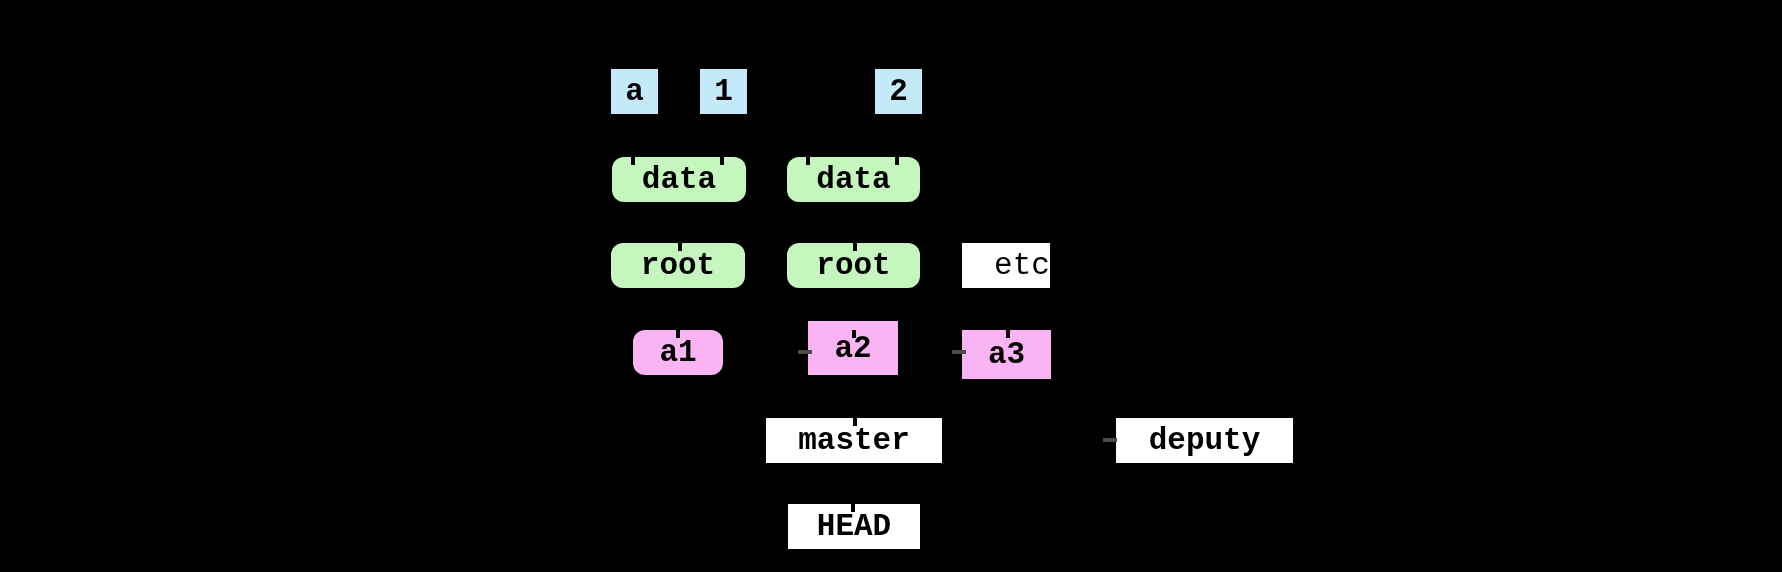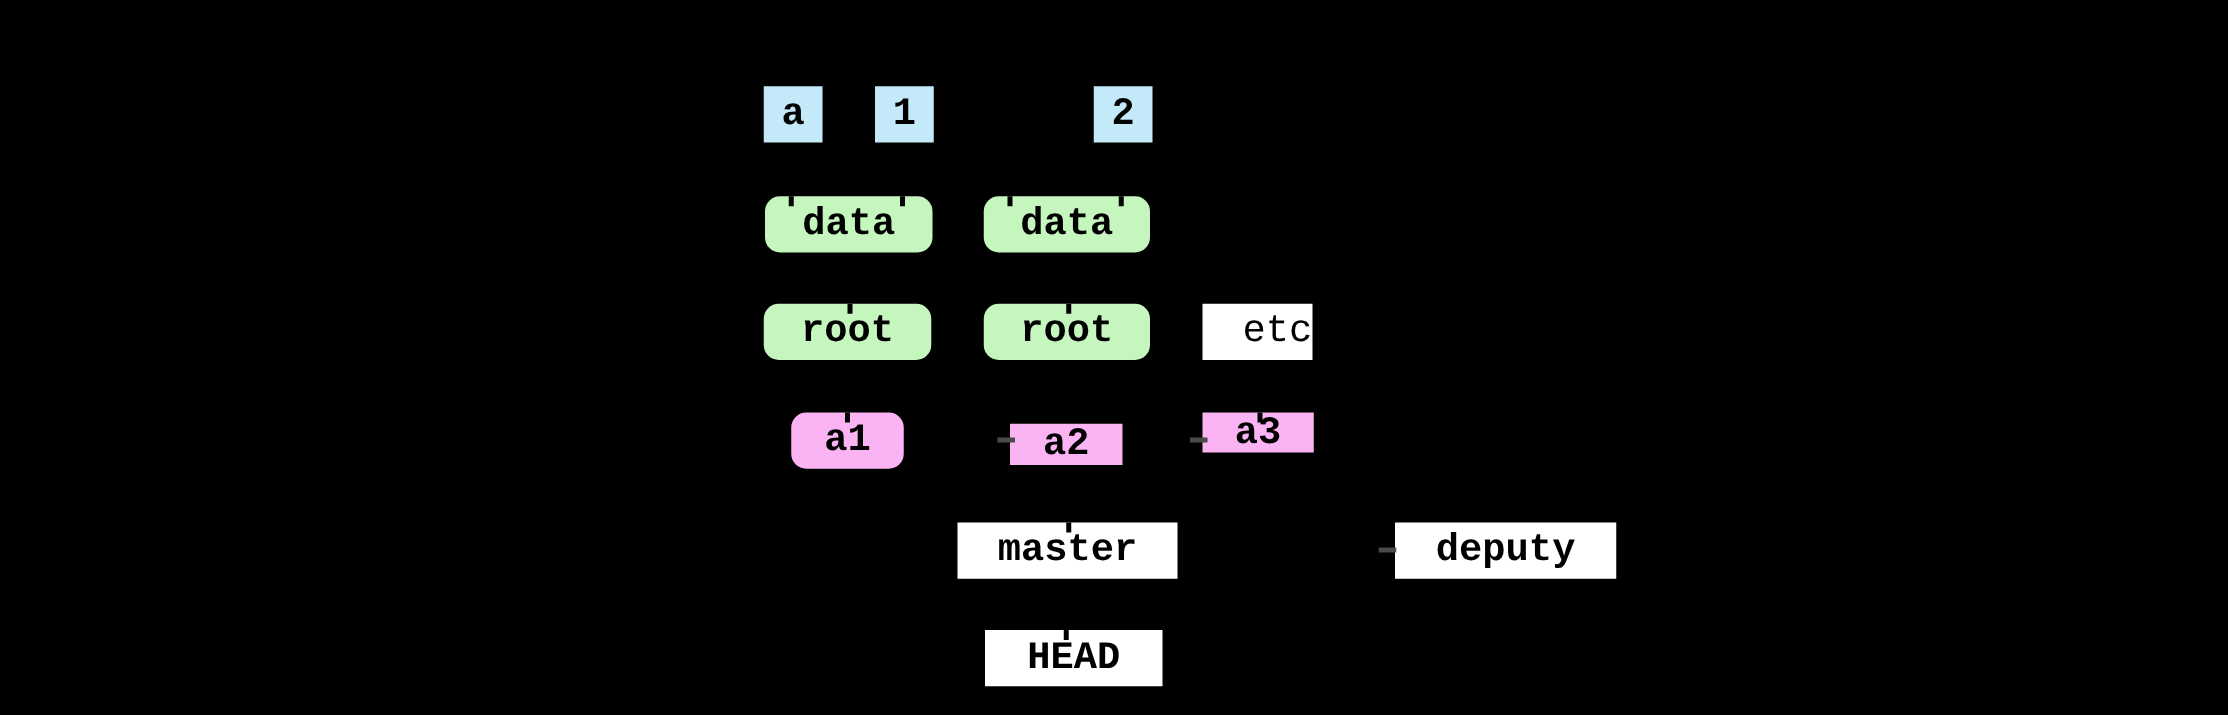--- a/index.html
+++ b/index.html
@@ -59,27 +59,27 @@
   <div class="node blue" style="left:875px; top:69px;  width:47px;  height:45px;">2</div>
 
   <div class="node green" style="left:612px; top:157px; width:134px; height:45px;">data</div>
   <div class="node green" style="left:787px; top:157px; width:133px; height:45px;">data</div>
 
   <div class="node green" style="left:611px; top:243px; width:134px; height:45px;">root</div>
   <div class="node green" style="left:787px; top:243px; width:133px; height:45px;">root</div>
   <div class="node white regular" style="left:962px; top:243px; width:88px; height:45px;padding-left:32px;">etc</div>
 
   <div class="node pink" style="left:633px; top:330px; width:90px; height:45px;border-radius:12px;">a1</div>
-  <div class="node pink" style="left:808px; top:339px; width:90px; height:33px;">a2</div>
-  <div class="node pink" style="left:962px; top:330px; width:89px; height:32px;">a3</div>
+  <div class="node pink" style="left:808px; top:321px; width:90px; height:54px;">a2</div>
+  <div class="node pink" style="left:962px; top:330px; width:89px; height:49px;">a3</div>
 
   <div class="node white" style="left:766px; top:418px; width:176px; height:45px;">master</div>
   <div class="node white" style="left:1116px; top:418px; width:177px; height:45px;">deputy</div>
 
-  <div class="node white" style="left:788px; top:504px; width:142px; height:45px;">HEAD</div>
+  <div class="node white" style="left:788px; top:504px; width:132px; height:45px;">HEAD</div>
 
   <div class="tick" style="left:631px;  top:157px;"></div>
   <div class="tick" style="left:720px;  top:157px;"></div>
   <div class="tick" style="left:806px;  top:157px;"></div>
   <div class="tick" style="left:895px;  top:157px;"></div>
   <div class="tick" style="left:678px;  top:243px;"></div>
   <div class="tick" style="left:853px;  top:243px;"></div>
   <div class="tick" style="left:676px;  top:330px;"></div>
   <div class="tick" style="left:852px;  top:330px;"></div>
   <div class="tick" style="left:1006px; top:330px;"></div>

